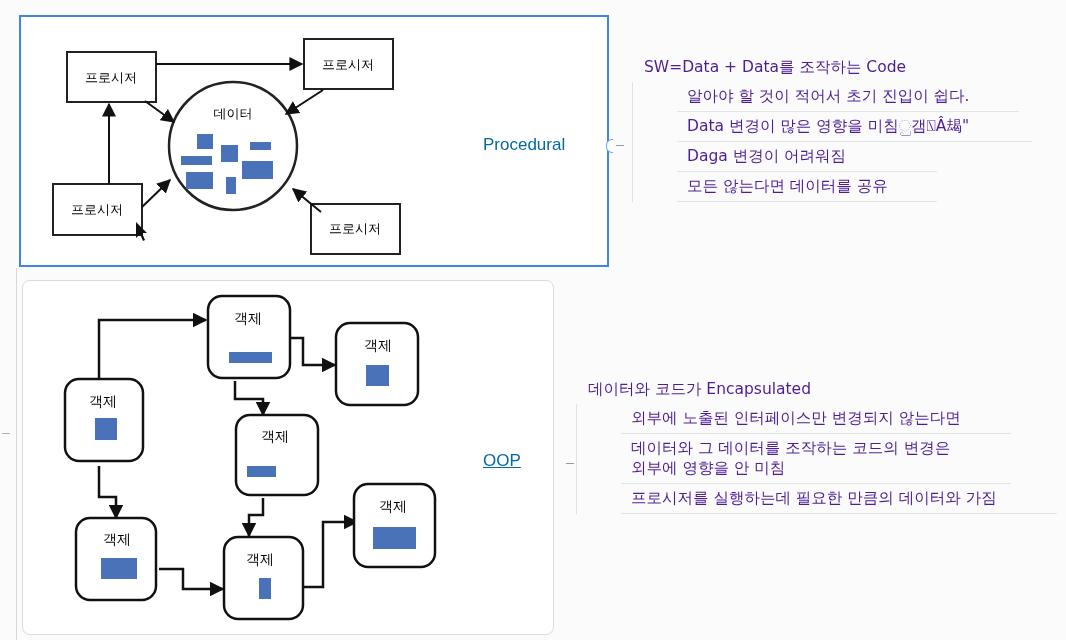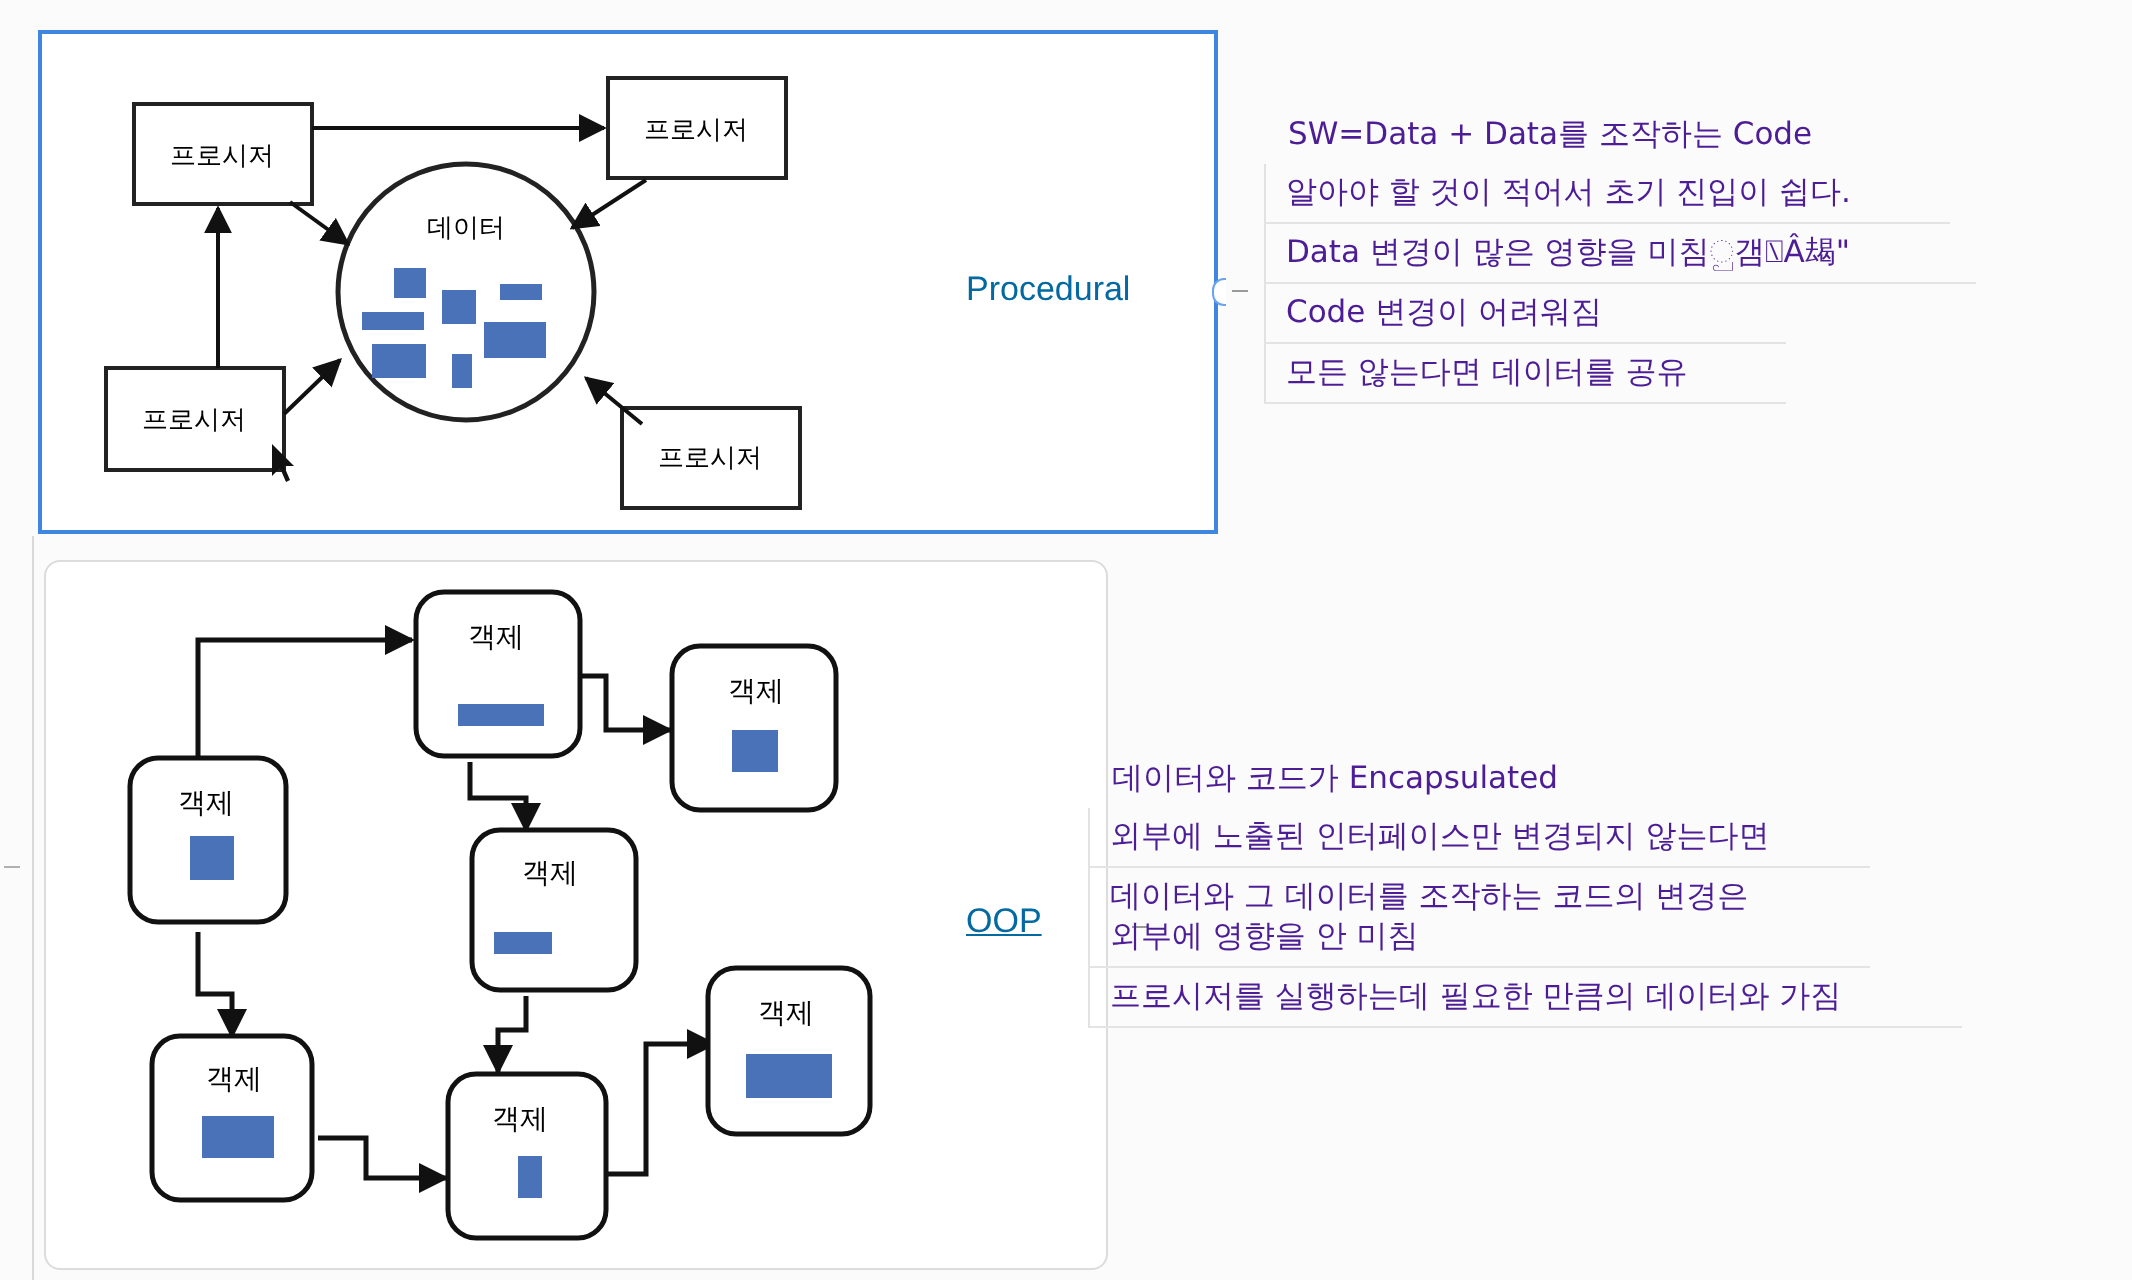--- a/index.html
+++ b/index.html
@@ -31,21 +31,21 @@
     }
 
     .note-list { position: absolute; }
     .note {
       font-family: "DejaVu Sans", sans-serif;
       font-size: 15.5px; color: #4c1d95; line-height: 20px;
       padding: 4px 6px 5px 10px; white-space: nowrap;
       border-bottom: 1px solid #e4e4e4;
     }
     .note.first { border-bottom: none; padding-left: 12px; }
-    .note-body { border-left: 1px solid #e2e2e2; }
+    .note-body { border-left: 1px solid #e2e2e2; padding-left: 44px; }
 
     .connector-dash { position: absolute; height: 1px; background: #9a9a9a; }
     .connector-dot { position: absolute; width: 6px; height: 12px; border: 1px solid #6aa4ee; border-right: none; border-radius: 6px 0 0 6px; background: #fff; }
   </style>
 </head>
 <body>
 
 <div class="abs" id="left-line"></div>
 <div class="abs" id="left-tick"></div>
 
@@ -102,21 +102,21 @@
 <div class="abs topic-label" style="left:483px; top:135px;">Procedural</div>
 
 <div class="connector-dot" style="left:606px; top:139px;"></div>
 <div class="connector-dash" style="left:616px; top:145px; width:8px;"></div>
 
 <div class="note-list" style="left:632px; top:53px;">
   <div class="note first">SW=Data + Data를 조작하는 Code</div>
   <div class="note-body">
     <div class="note" style="width:326px;">알아야 할 것이 적어서 초기 진입이 쉽다.</div>
     <div class="note" style="width:339px;">Data 변경이 많은 영향을 미침ු갬⍂Â朅"</div>
-    <div class="note" style="width:244px;">Code 변경이 어려워짐</div>
+    <div class="note" style="width:244px;">Daga 변경이 어려워짐</div>
     <div class="note" style="width:244px;">모든 않는다면 데이터를 공유</div>
   </div>
 </div>
 
 <div class="abs" id="oop-frame">
   <svg width="530" height="353" viewBox="0 0 530 353">
     <defs>
       <marker id="arr2" viewBox="0 0 10 10" refX="9" refY="5" markerWidth="6" markerHeight="6" orient="auto">
         <path d="M0,0 L10,5 L0,10 z" fill="#111"></path>
       </marker>
@@ -168,21 +168,21 @@
       <text x="370" y="230" text-anchor="middle" font-size="14">객제</text>
       <rect x="350" y="246" width="43" height="22" fill="#4a72b8"></rect>
     </g>
   </svg>
 </div>
 
 <div class="abs topic-label" style="left:483px; top:451px;text-decoration:underline;">OOP</div>
 
 <div class="connector-dash" style="left:566px; top:463px; width:8px;"></div>
 
-<div class="note-list" style="left:544px; top:375px;">
+<div class="note-list" style="left:576px; top:375px;">
   <div class="note first">데이터와 코드가 Encapsulated</div>
   <div class="note-body">
     <div class="note" style="width:374px;">외부에 노출된 인터페이스만 변경되지 않는다면</div>
     <div class="note" style="width:374px; white-space:pre-line;">데이터와 그 데이터를 조작하는 코드의 변경은
 외부에 영향을 안 미침</div>
     <div class="note" style="width:420px;">프로시저를 실행하는데 필요한 만큼의 데이터와 가짐</div>
   </div>
 </div>
 
 </body></html>

